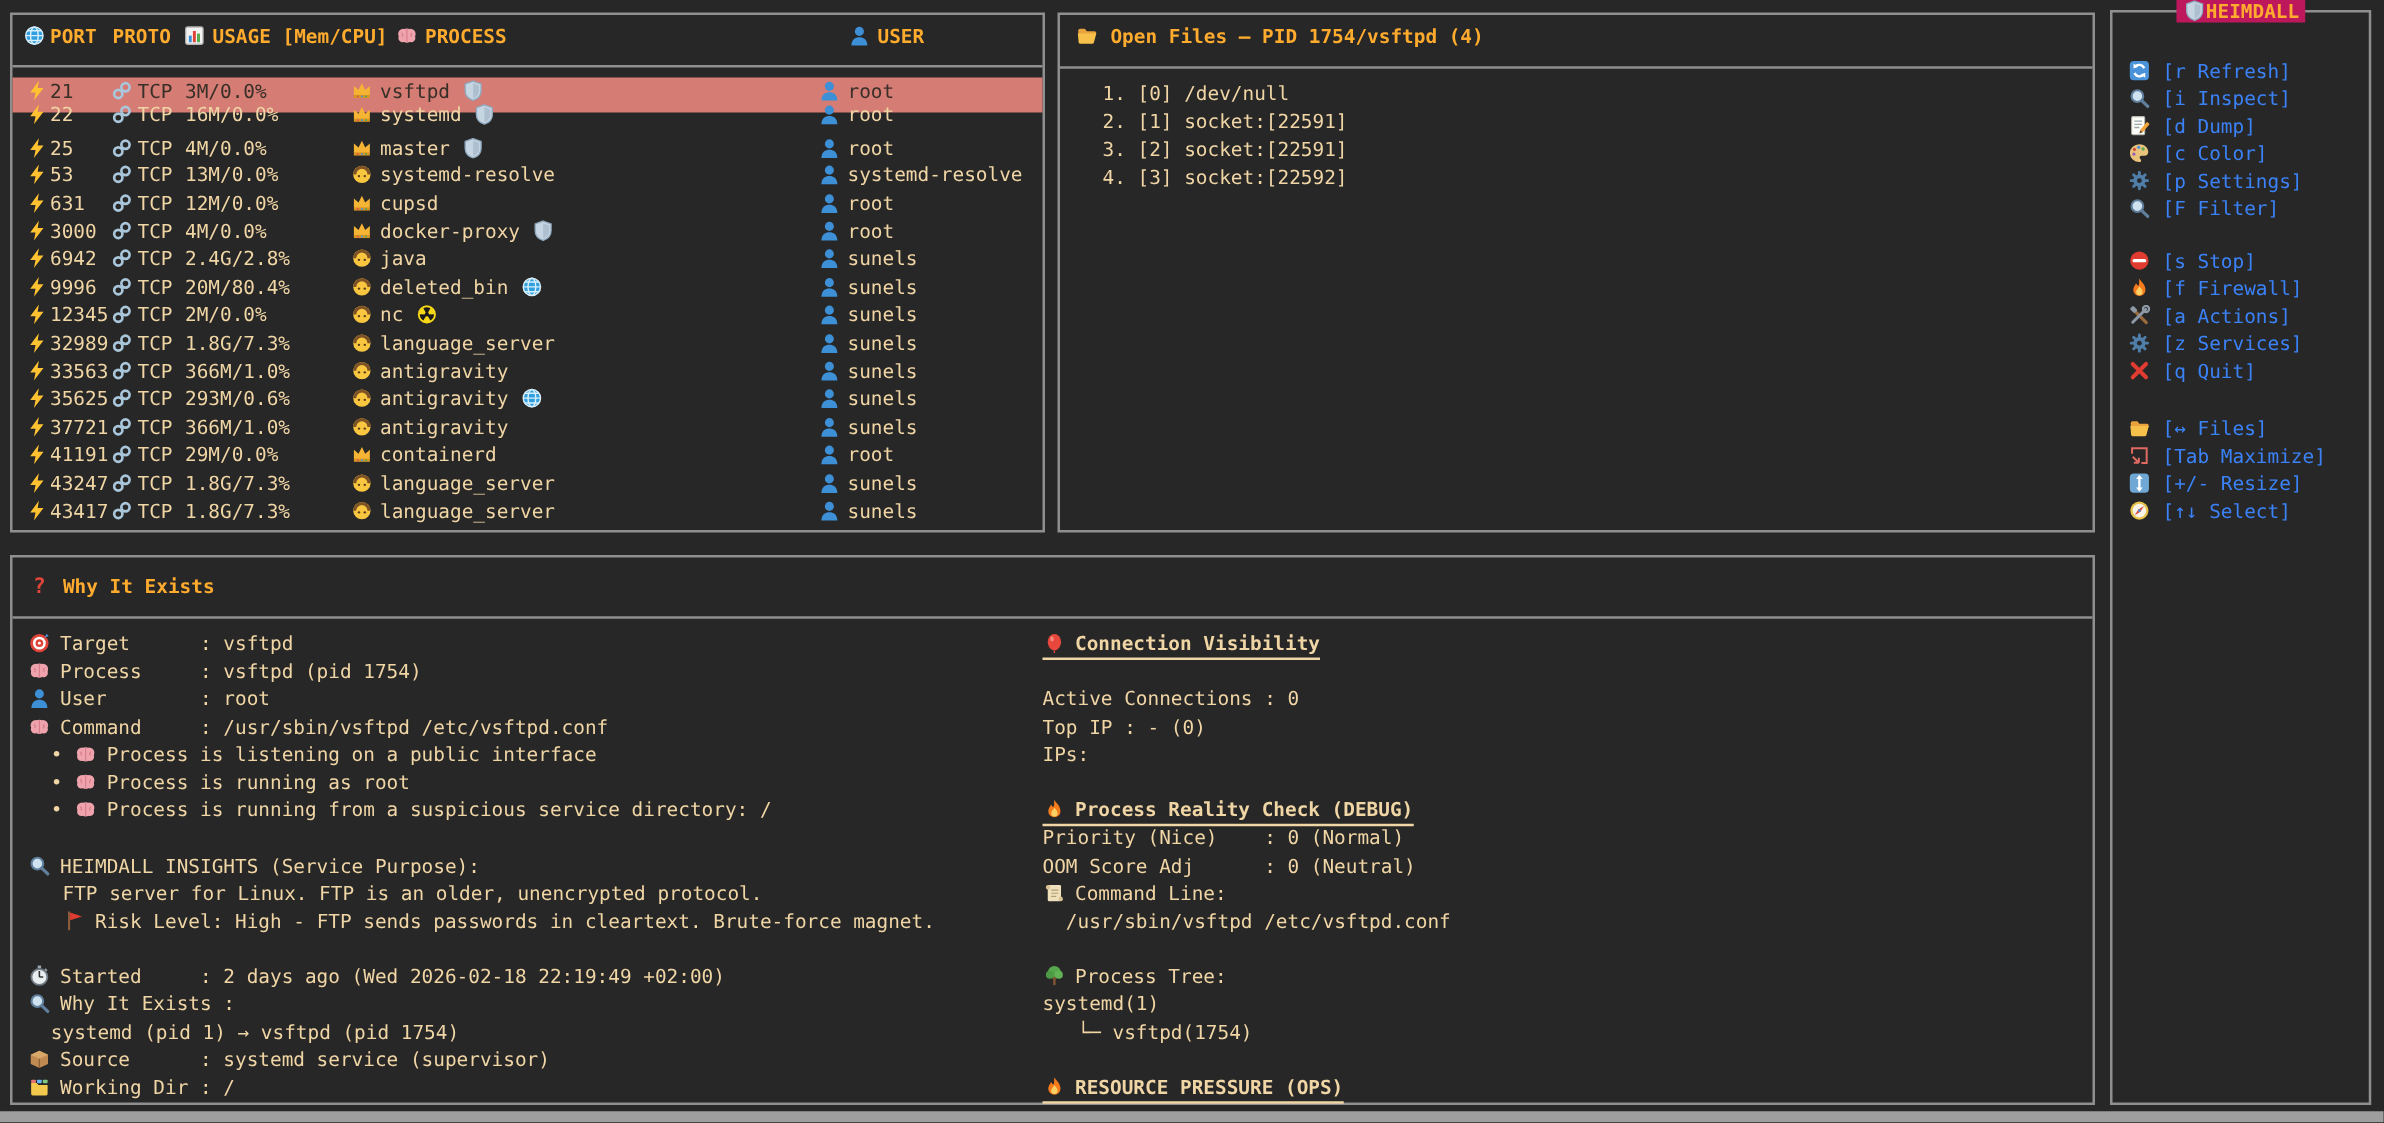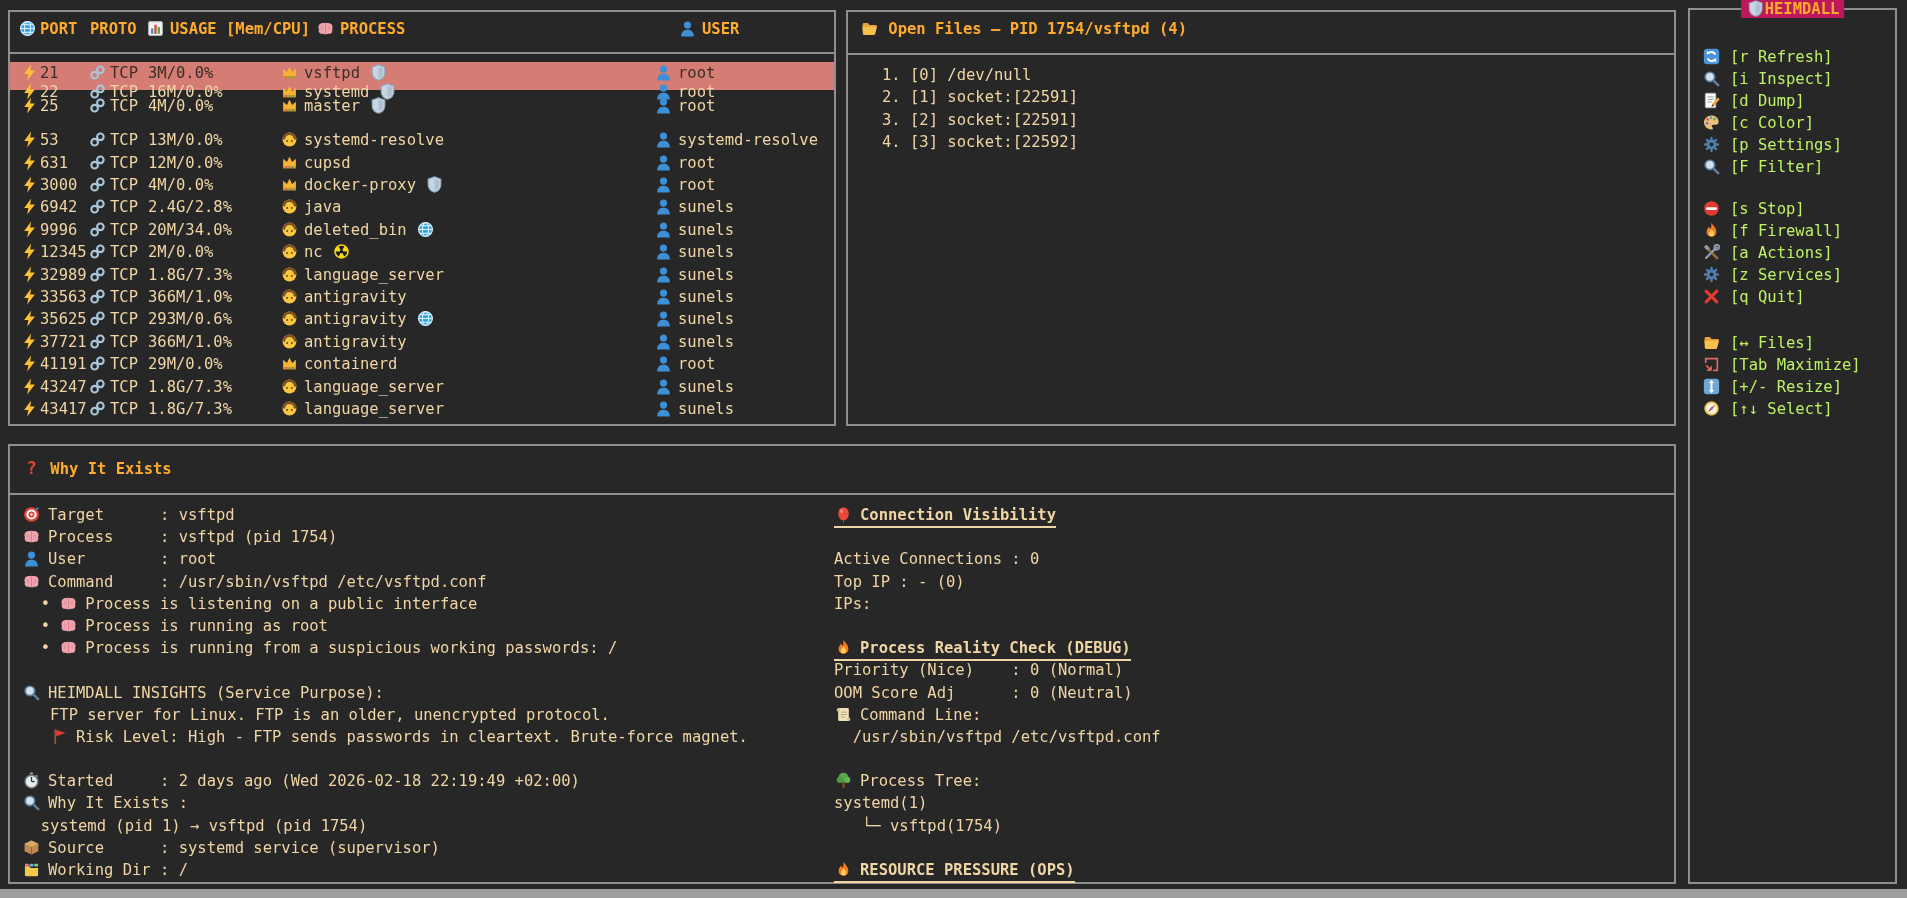--- a/index.html
+++ b/index.html
@@ -17,21 +17,21 @@
   .prow{position:absolute;left:0;right:0;height:28px;}
   .prow.selected{background:#d57c74;color:#382f28;}
   .cell{position:absolute;top:0;line-height:22.4px;white-space:pre;}
   .badge{margin-left:9px;}
   
   #files-list{position:absolute;top:52px;left:34px;right:6px;}
   .fline{height:22.4px;line-height:22.4px;white-space:pre;}
   
   #sidebar-title{position:absolute;top:-10px;left:50%;transform:translateX(-50%);background:#be185d;
     padding:0 5px;font-weight:bold;color:#ffab2e;white-space:pre;}
-  .mitem{position:absolute;left:12px;height:22px;line-height:22px;color:#bef264;white-space:pre;cursor:default;}
+  .mitem{position:absolute;left:12px;height:22px;line-height:22px;color:#3b82f6;white-space:pre;cursor:default;}
   .mitem .ic{margin-right:9px;}
   
   #why-left{position:absolute;left:12px;top:58px;width:800px;}
   #why-right{position:absolute;left:824px;top:58px;width:830px;}
   .wline{height:22.2px;line-height:22.2px;white-space:pre;}
   .wline .ic{margin-right:7px;}
   .whead{display:inline-block;font-weight:bold;border-bottom:2px solid #f0d5a5;padding-bottom:0px;}
   #bottom-bar{position:absolute;left:0;top:889px;width:1907px;height:9px;background:#9e9e9e;}
 </style>
 </head>
@@ -137,21 +137,21 @@
           <span class="cell" style="left: 294px;">systemd<span class="ic badge"><svg viewBox="0 0 16 16">
                 <path d="M8 0.8 L14 3 V8 C14 12 11.5 14.2 8 15.4 C4.5 14.2 2 12 2 8 V3 Z" fill="#c6d5e2" stroke="#8fa8bd" stroke-width="1"></path>
                 <path d="M8 2.5 L12.5 4.2 V8 C12.5 11 10.6 12.8 8 13.8 Z" fill="#aebfcf"></path>
               </svg></span></span>
           <span class="cell" style="left: 644px;"><span class="ic"><svg viewBox="0 0 16 16">
                 <circle cx="8" cy="4.8" r="3.4" fill="#3d8fd6"></circle>
                 <path d="M2 15.5 C2 10.8 5 9.2 8 9.2 C11 9.2 14 10.8 14 15.5 Z" fill="#3d8fd6"></path>
               </svg></span></span>
           <span class="cell" style="left: 668px;">root</span>
         </div>
-        <div class="prow" style="top: 33px;">
+        <div class="prow" style="top: 46px;">
           <span class="cell" style="left: 10px;"><span class="ic"><svg viewBox="0 0 16 16">
                 <polygon points="9.5,0.5 3,9.5 7,9.5 5.8,15.5 13,6 8.6,6" fill="#ffc230"></polygon>
               </svg></span></span>
           <span class="cell" style="left: 30px;">25</span>
           <span class="cell" style="left: 78px;"><span class="ic"><svg viewBox="0 0 16 16">
                 <g stroke="#a9c6da" stroke-width="2" fill="none">
                   <circle cx="5.3" cy="10.5" r="3.1"></circle>
                   <circle cx="10.7" cy="5.5" r="3.1"></circle>
                 </g>
               </svg></span></span>
@@ -288,21 +288,21 @@
                 <polygon points="9.5,0.5 3,9.5 7,9.5 5.8,15.5 13,6 8.6,6" fill="#ffc230"></polygon>
               </svg></span></span>
           <span class="cell" style="left: 30px;">9996</span>
           <span class="cell" style="left: 78px;"><span class="ic"><svg viewBox="0 0 16 16">
                 <g stroke="#a9c6da" stroke-width="2" fill="none">
                   <circle cx="5.3" cy="10.5" r="3.1"></circle>
                   <circle cx="10.7" cy="5.5" r="3.1"></circle>
                 </g>
               </svg></span></span>
           <span class="cell" style="left: 100px;">TCP</span>
-          <span class="cell" style="left: 138px;">20M/34.0%</span>
+          <span class="cell" style="left: 138px;">20M/80.4%</span>
           <span class="cell" style="left: 270px;"><span class="ic"><svg viewBox="0 0 16 16">
                 <circle cx="8" cy="8" r="6.5" fill="#f8c63f"></circle>
                 <path d="M1.5 8 a6.5 6.5 0 0 1 13 0 l-2.3 0 a4.2 4.2 0 0 0 -8.4 0 Z" fill="#7c5226"></path>
                 <circle cx="5.8" cy="9.3" r="0.9" fill="#5a3a1a"></circle>
                 <circle cx="10.2" cy="9.3" r="0.9" fill="#5a3a1a"></circle>
               </svg></span></span>
           <span class="cell" style="left: 294px;">deleted_bin<span class="ic badge"><svg viewBox="0 0 16 16">
                 <circle cx="8" cy="8" r="6.5" fill="#2f9fe0"></circle>
                 <g stroke="#d8eefb" stroke-width="1.1" fill="none">
                   <ellipse cx="8" cy="8" rx="2.9" ry="6.5"></ellipse>
@@ -752,21 +752,21 @@
                 <circle cx="4.8" cy="9.8" r="3.2"></circle>
                 <circle cx="11.2" cy="9.8" r="3.2"></circle>
                 <circle cx="8" cy="6" r="3.4"></circle>
                 <circle cx="8" cy="10" r="3.4"></circle>
               </g>
               <g stroke="#d77f8c" stroke-width="0.9" fill="none">
                 <path d="M8 3 V13"></path>
                 <path d="M4 6 q1.5 1 0.5 3"></path>
                 <path d="M12 6 q-1.5 1 -0.5 3"></path>
               </g>
-            </svg></span><span>Process is running from a suspicious working passwords: /</span></div>
+            </svg></span><span>Process is running from a suspicious service directory: /</span></div>
         <div class="wline"><span></span></div>
         <div class="wline"><span class="ic"><svg viewBox="0 0 16 16">
               <circle cx="6.5" cy="6.5" r="4.4" fill="#cfe2f0" stroke="#5f7f9d" stroke-width="1.6"></circle>
               <line x1="10" y1="10" x2="14.3" y2="14.3" stroke="#5f7f9d" stroke-width="2.4" stroke-linecap="round"></line>
             </svg></span><span>HEIMDALL INSIGHTS (Service Purpose):</span></div>
         <div class="wline">   <span>FTP server for Linux. FTP is an older, unencrypted protocol.</span></div>
         <div class="wline">   <span class="ic"><svg viewBox="0 0 16 16">
               <line x1="4" y1="1.2" x2="4" y2="15.2" stroke="#8a5a3a" stroke-width="1.6"></line>
               <polygon points="4.8,1.8 13.8,4.8 4.8,7.8" fill="#e03c31"></polygon>
             </svg></span><span>Risk Level: High - FTP sends passwords in cleartext. Brute-force magnet.</span></div>

